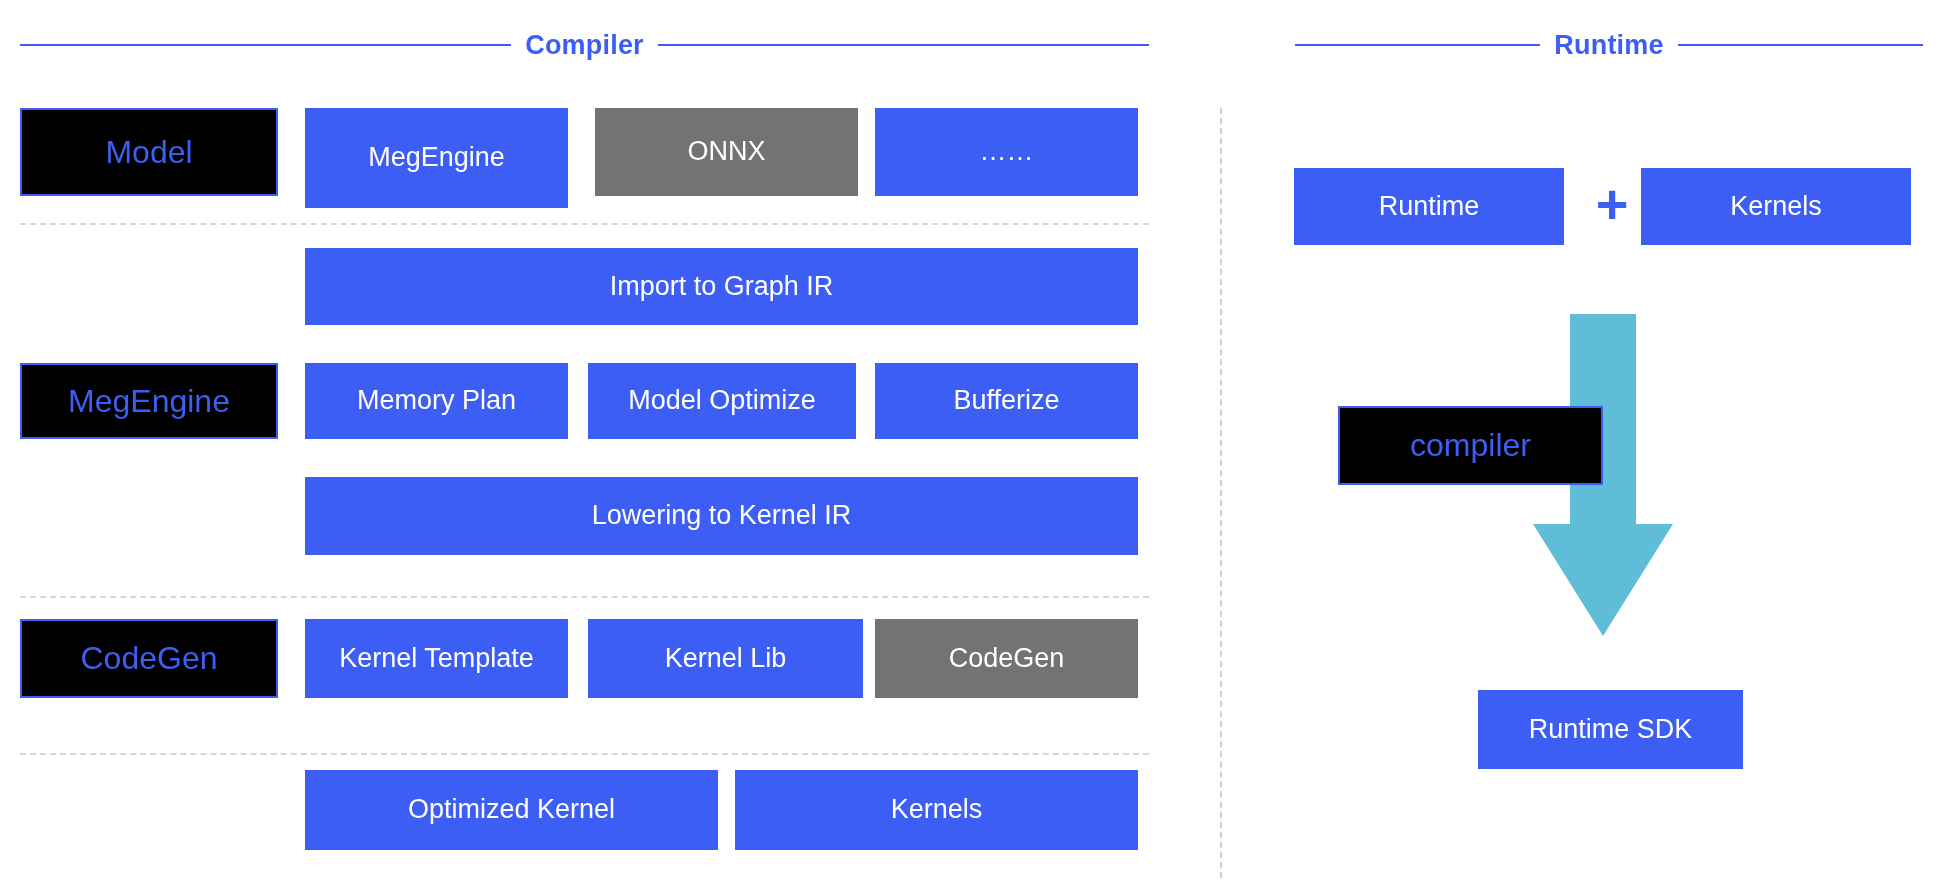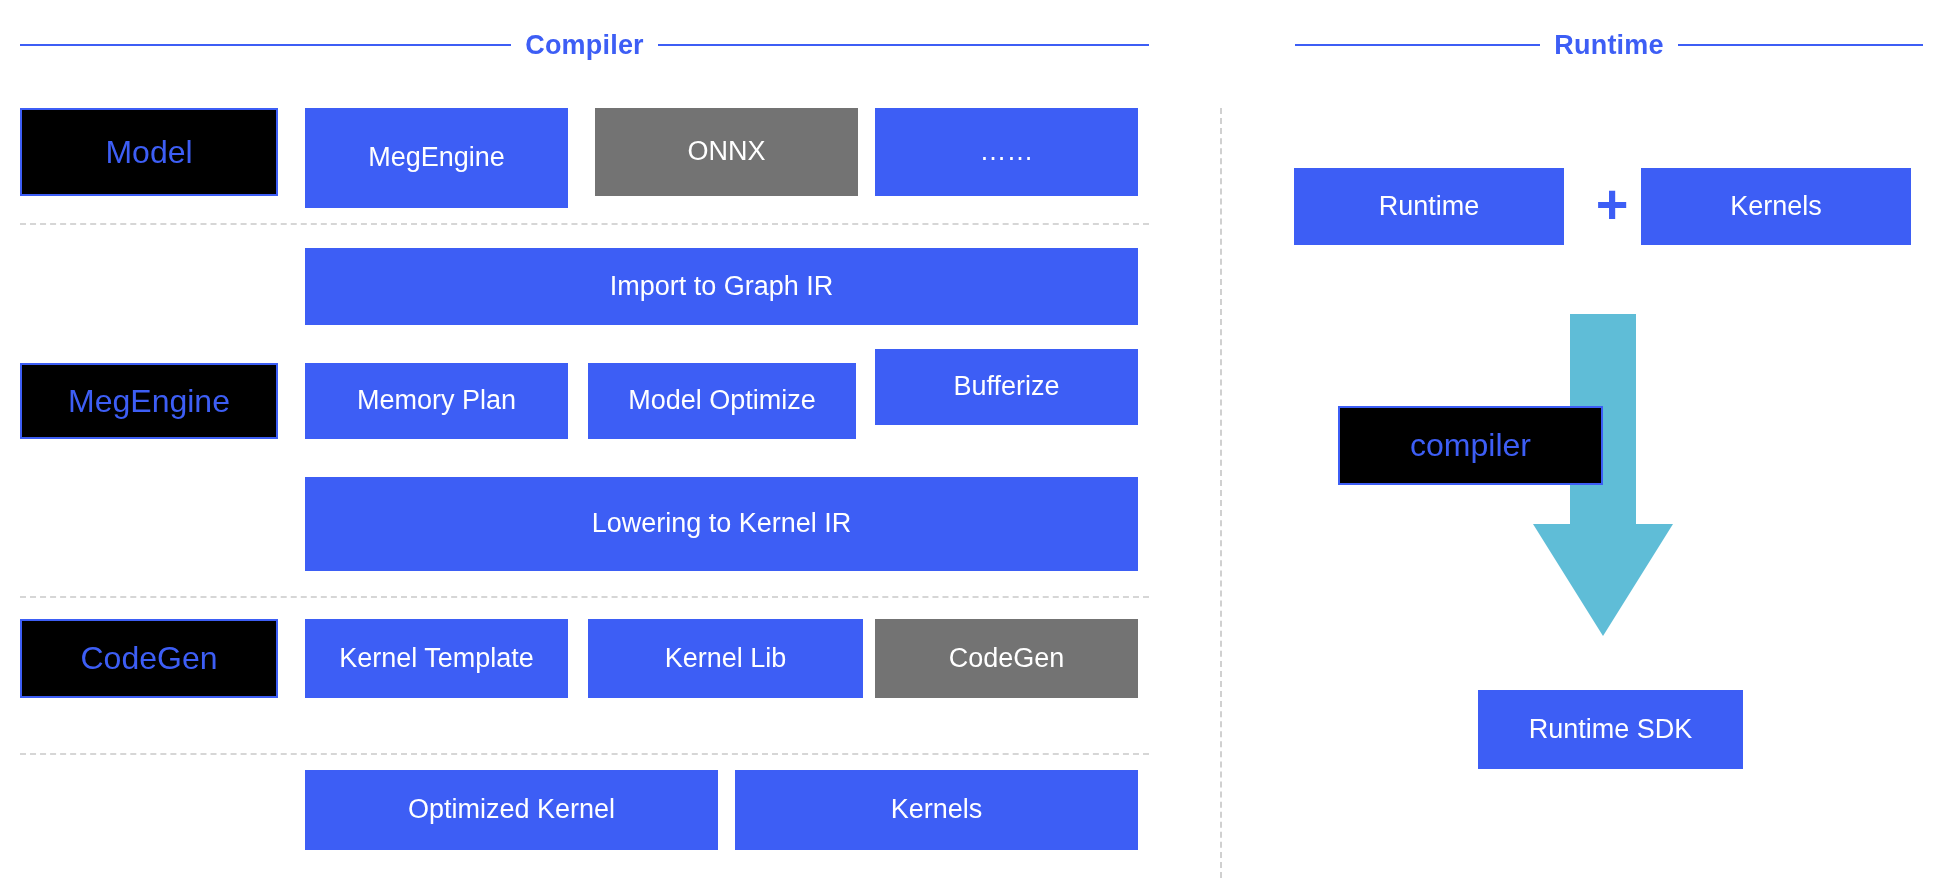--- a/index.html
+++ b/index.html
@@ -165,25 +165,25 @@
 
   <div class="box box-outline" style="left:20px; top:363px; width:258px; height:76px;">
     <span>MegEngine</span>
   </div>
   <div class="box box-filled" style="left:305px; top:363px; width:263px; height:76px;">
     <span>Memory Plan</span>
   </div>
   <div class="box box-filled" style="left:588px; top:363px; width:268px; height:76px;">
     <span>Model Optimize</span>
   </div>
-  <div class="box box-filled" style="left:875px; top:349px; width:263px; height:76px;">
+  <div class="box box-filled" style="left:875px; top:363px; width:263px; height:76px;">
     <span>Bufferize</span>
   </div>
 
-  <div class="box box-filled" style="left:305px; top:477px; width:833px; height:94px;">
+  <div class="box box-filled" style="left:305px; top:477px; width:833px; height:78px;">
     <span>Lowering to Kernel IR</span>
   </div>
 
   <div class="row-sep" style="top:596px;"></div>
 
   <div class="box box-outline" style="left:20px; top:619px; width:258px; height:79px;">
     <span>CodeGen</span>
   </div>
   <div class="box box-filled" style="left:305px; top:619px; width:263px; height:79px;">
     <span>Kernel Template</span>

